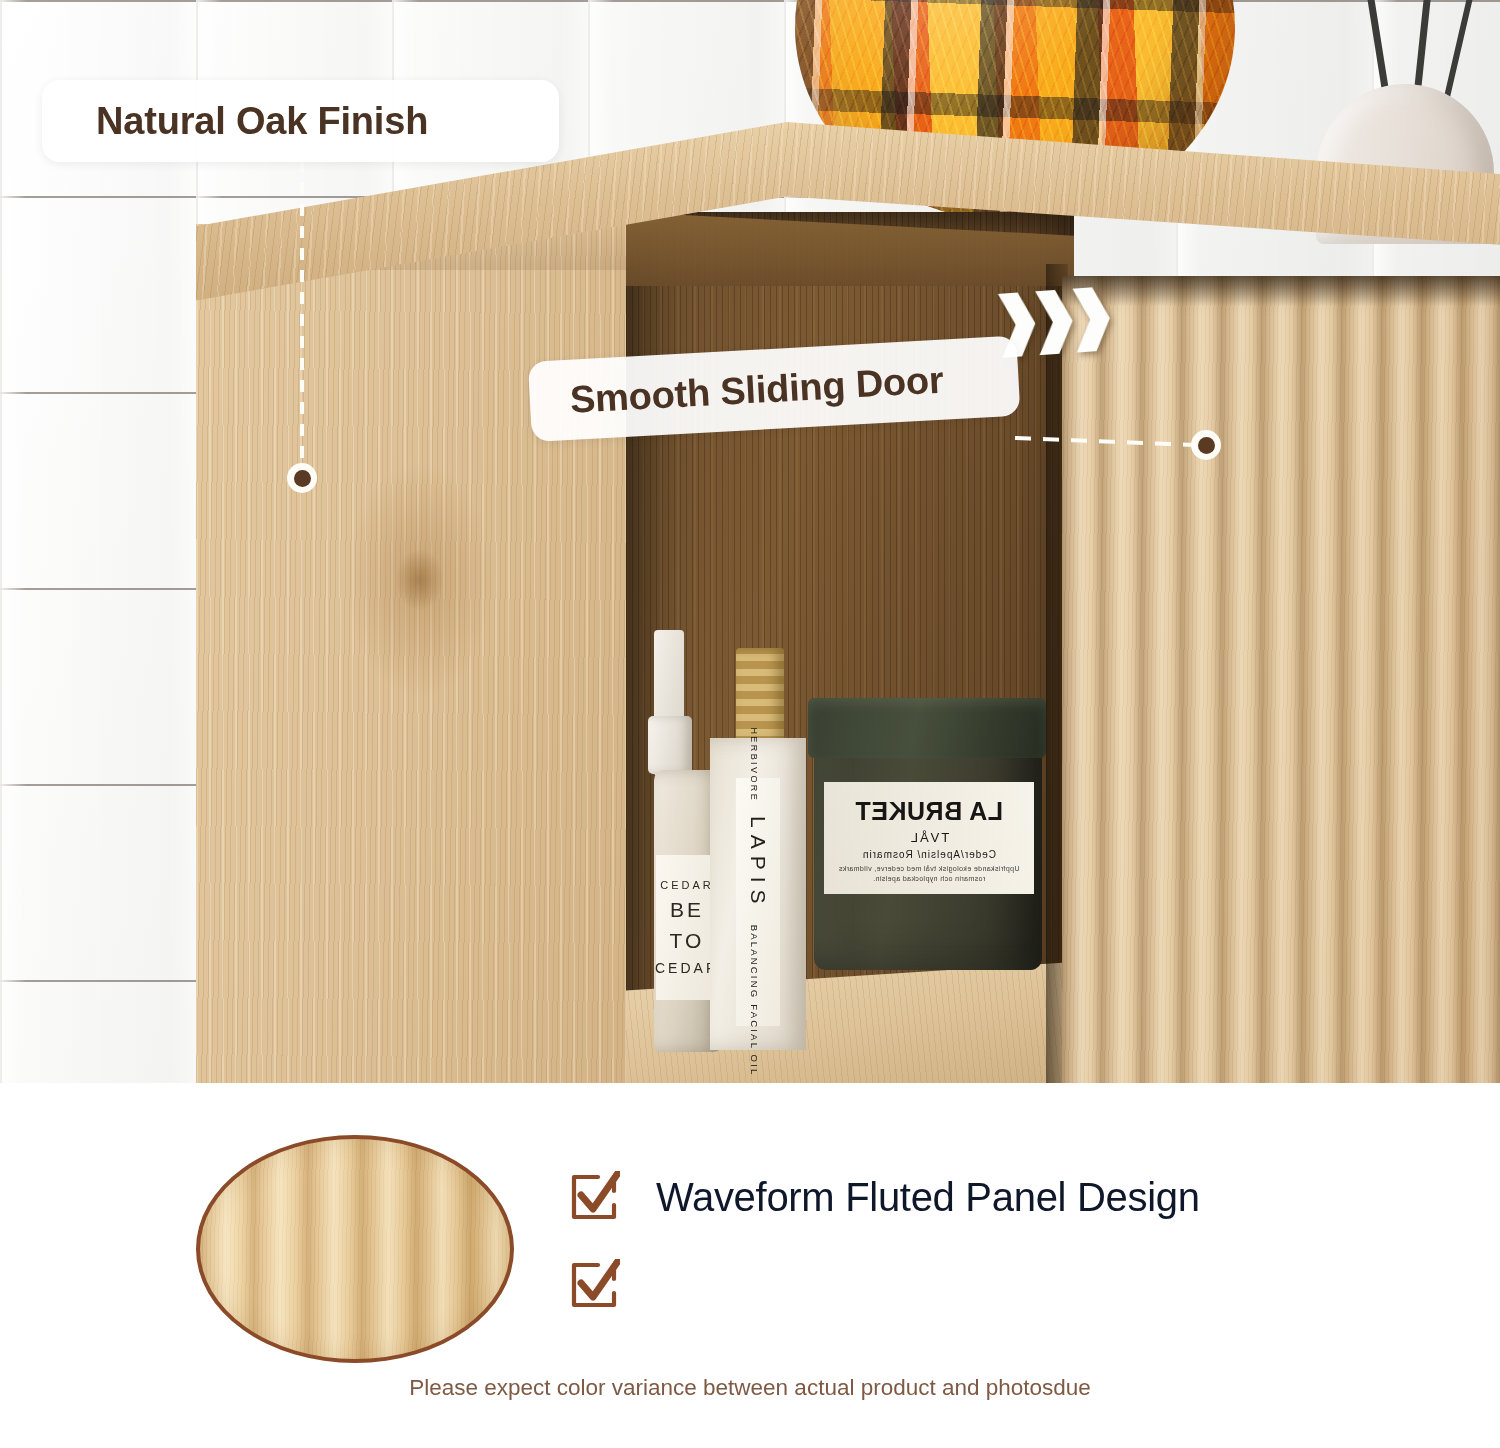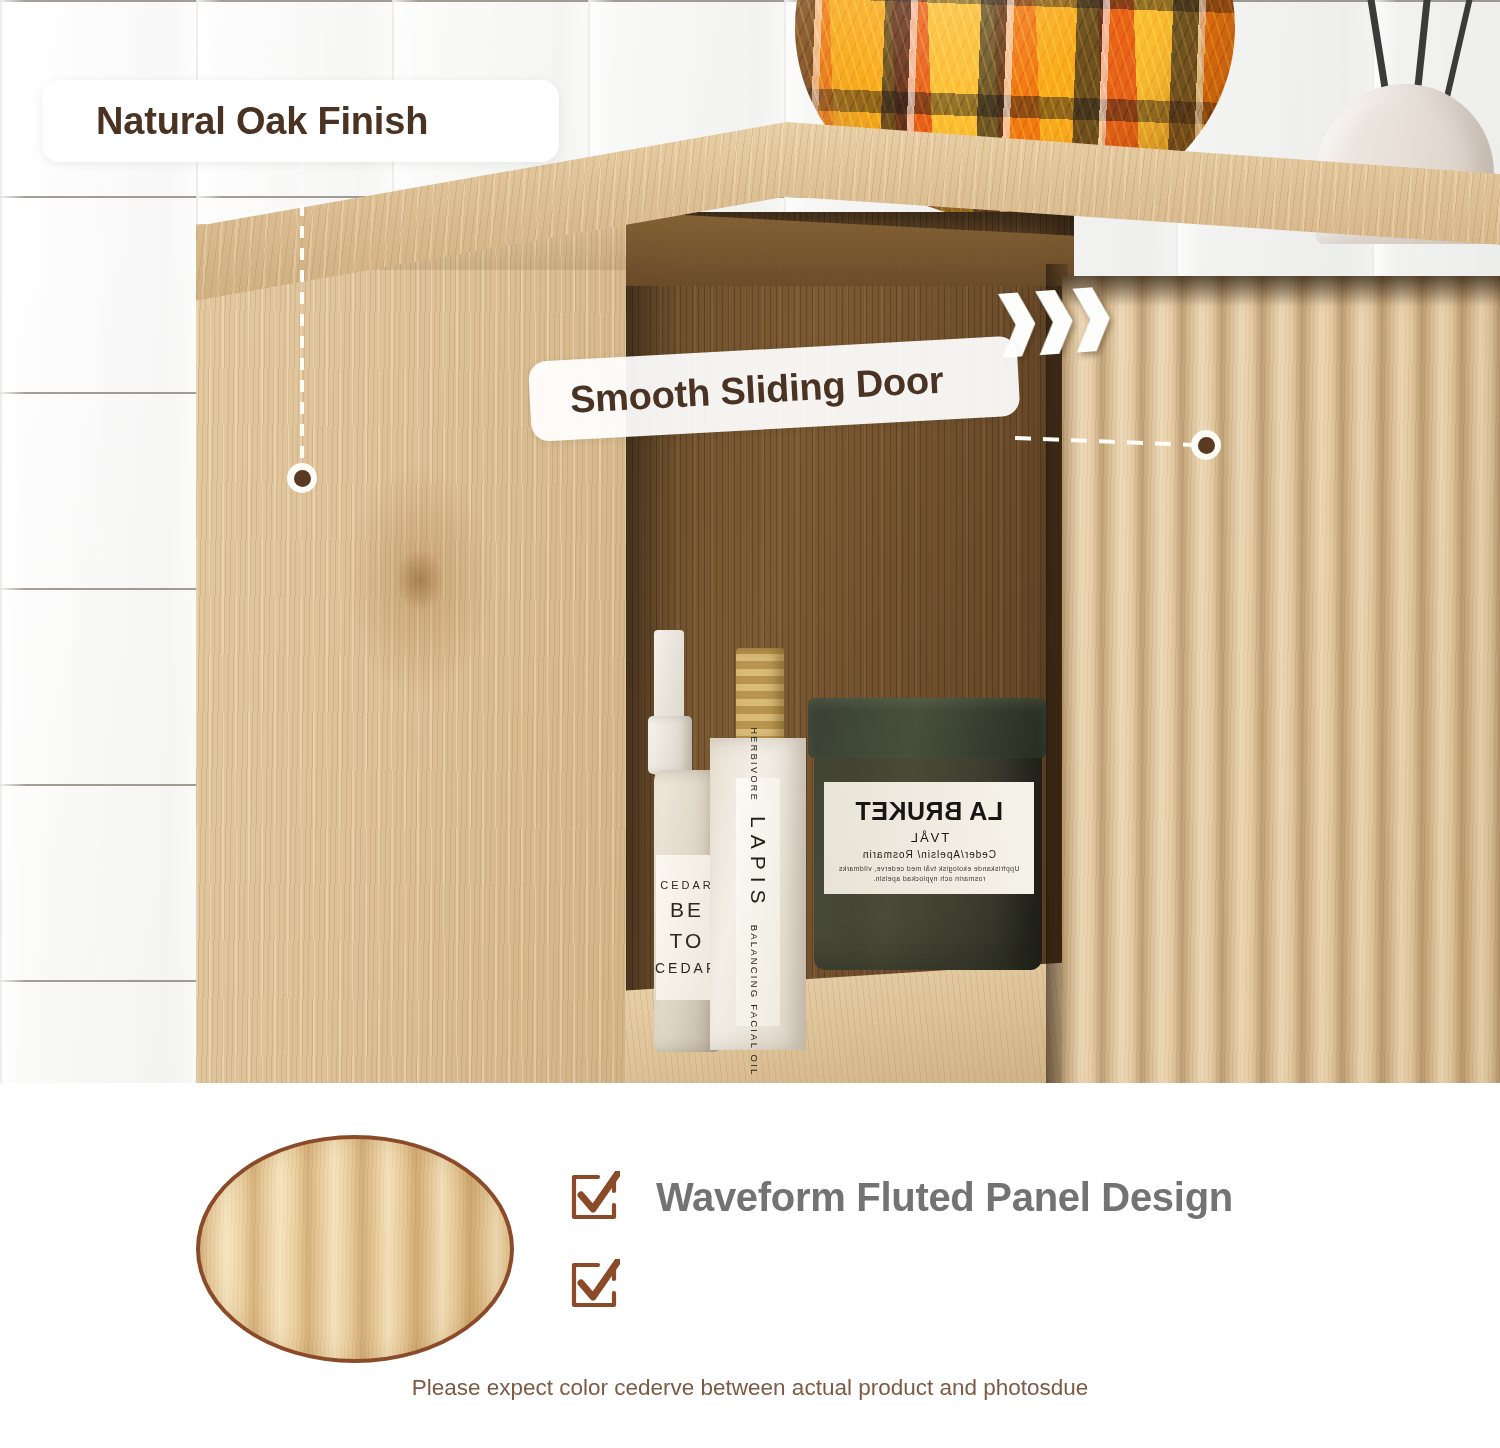--- a/index.html
+++ b/index.html
@@ -321,21 +321,21 @@
     box-shadow:inset 0 0 26px rgba(150,105,50,0.18);
   }
 
   .feat-list {
     position:absolute; left:568px; top:88px; width:860px;
     display:flex; flex-direction:column; gap:36px;
   }
   .feat-row { display:flex; align-items:center; gap:36px; }
   .check-box { width:52px; height:52px; flex:0 0 auto; position:relative; }
   .check-box svg { width:52px; height:52px; display:block; }
-  .feat-text { font-size:40px; font-weight:700; color:#737373; letter-spacing:-0.3px; }
+  .feat-text { font-size:40px; font-weight:400; color:#0f172a; letter-spacing:-0.3px; }
 
   .disclaimer {
     position:absolute; left:0; top:289px; width:1500px;
     text-align:center; color:#7e5a44; font-size:22.5px; line-height:1.42;
     font-weight:400;
   }
   .disclaimer span { display:block; }
 </style>
 </head>
 <body>
@@ -437,15 +437,15 @@
         <svg viewBox="0 0 52 52" xmlns="http://www.w3.org/2000/svg">
           <path d="M46 6 L46 20 M46 34 L46 46 L6 46 L6 6 L30 6" fill="none" stroke="#8b4a28" stroke-width="4.2" stroke-linecap="round" stroke-linejoin="round"></path>
           <path d="M13 24 L25 38 L50 2" fill="none" stroke="#8b4a28" stroke-width="7" stroke-linecap="round" stroke-linejoin="round"></path>
         </svg>
       </div>
     </div>
 
   </div>
 
   <div class="disclaimer">
-    <span>Please expect color cederve between actual product and photosdue</span>
+    <span>Please expect color variance between actual product and photosdue</span>
   </div>
 </div>
 
 </body></html>

